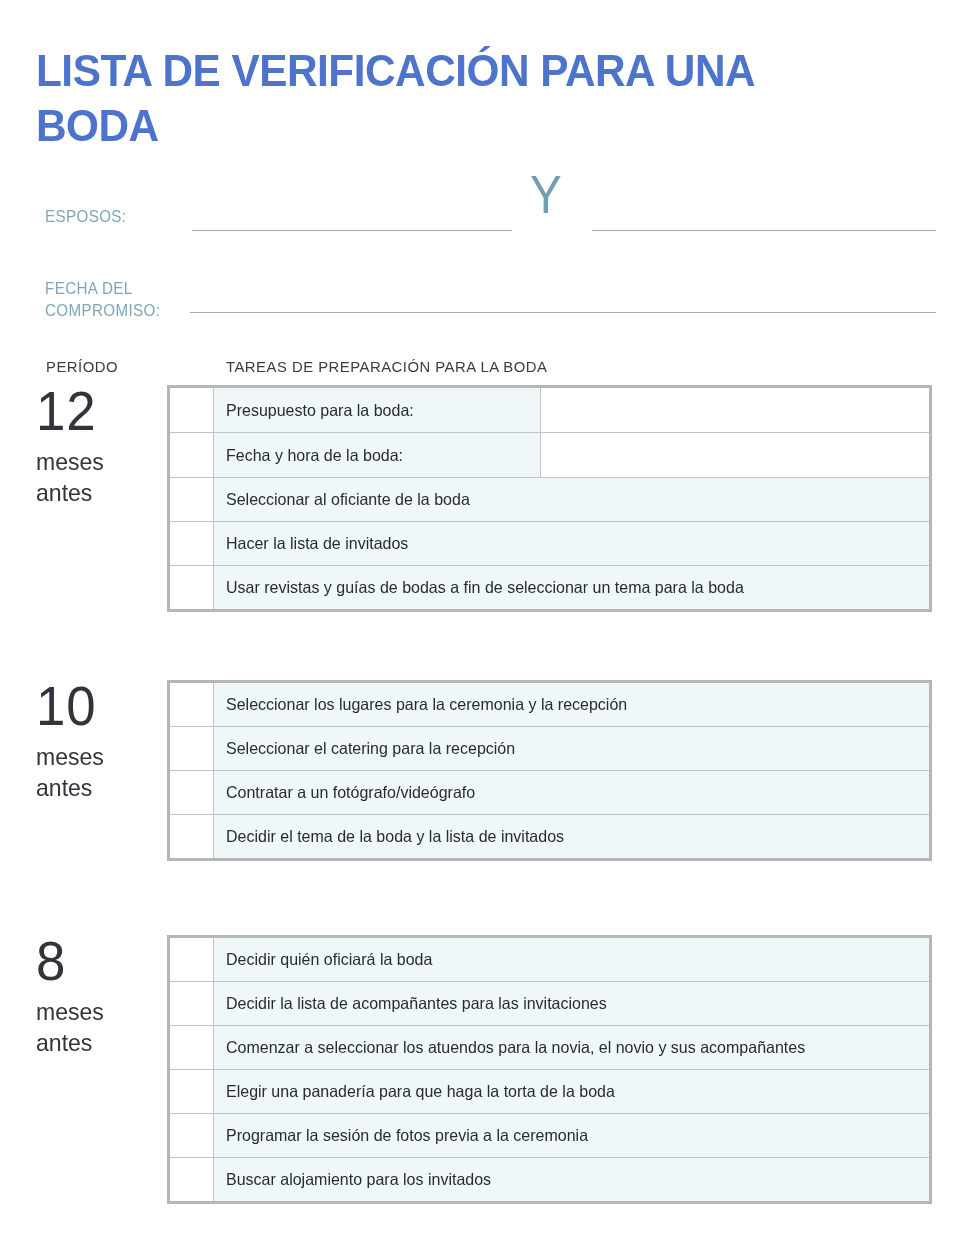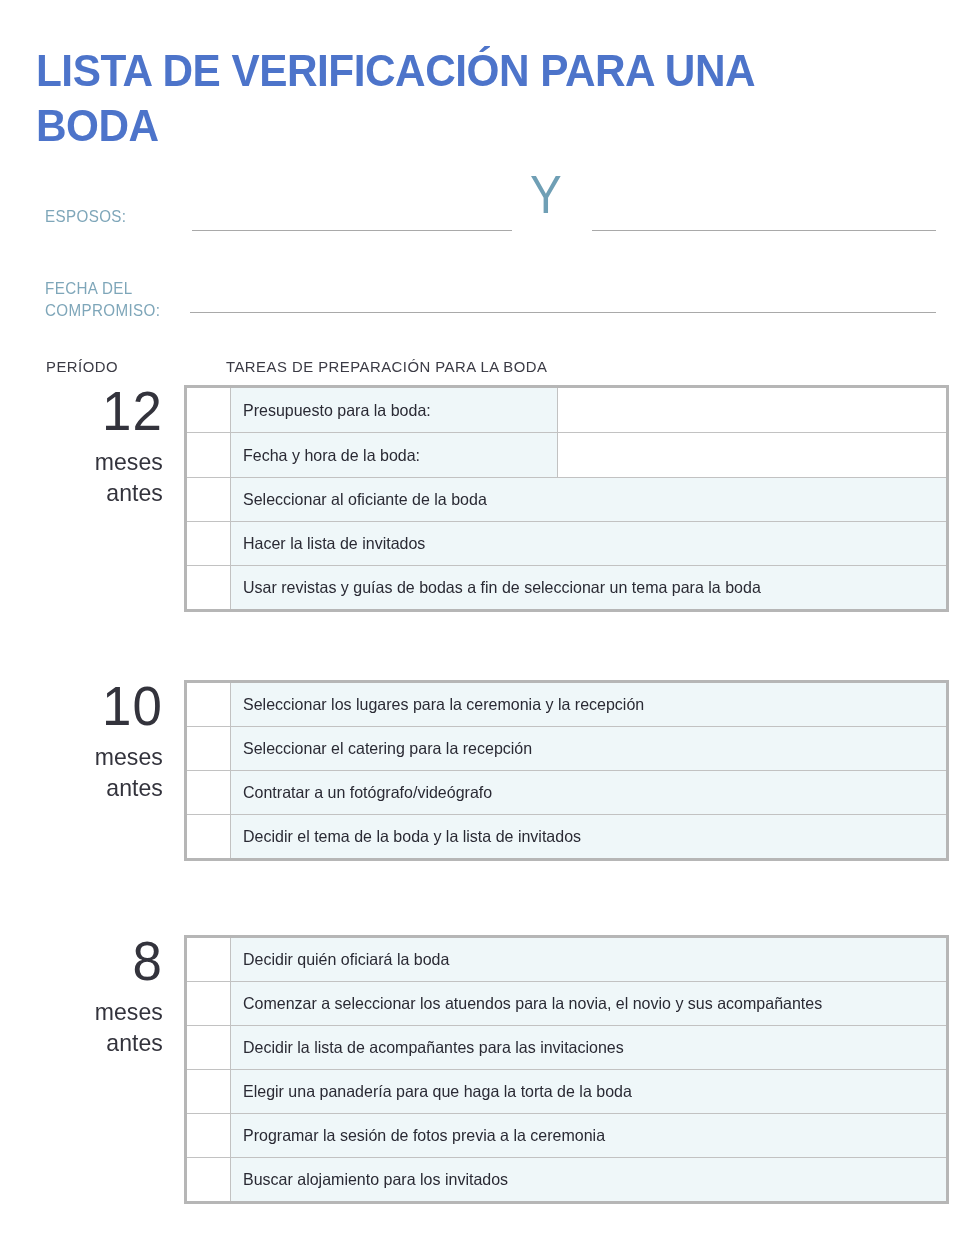--- a/index.html
+++ b/index.html
@@ -113,21 +113,21 @@
     position: absolute;
     left: 0;
     width: 979px;
   }
 
   .period-cell {
     position: absolute;
     left: 36px;
     top: 0;
     width: 132px;
-    text-align: right;
+    text-align: left;
     color: #2f2f38;
   }
   .period-num {
     font-family: "Liberation Sans Narrow", "Liberation Sans", sans-serif;
     font-weight: normal;
     font-size: 55px;
     line-height: 0.96;
     letter-spacing: 1px;
     color: #33333c;
     display: block;
@@ -142,21 +142,21 @@
     color: #33333c;
     display: block;
     margin-top: 8px;
     white-space: pre-line;
     transform: scaleX(0.96);
     transform-origin: left top;
   }
 
   .task-table {
     position: absolute;
-    left: 184px;
+    left: 167px;
     top: 0;
     width: 765px;
     box-sizing: border-box;
     border: 3px solid #b6b6b6;
     background: #ffffff;
   }
 
   .task-row {
     display: flex;
     width: 100%;
@@ -321,27 +321,27 @@
         <div class="task-table">
           <div class="task-row">
             <div class="check-cell"></div>
             <div class="task-cell">
               <span class="task-text">Decidir quién oficiará la boda</span>
             </div>
           </div>
           <div class="task-row">
             <div class="check-cell"></div>
             <div class="task-cell">
+              <span class="task-text">Decidir la lista de acompañantes para las invitaciones</span>
+            </div>
+          </div>
+          <div class="task-row">
+            <div class="check-cell"></div>
+            <div class="task-cell">
               <span class="task-text">Comenzar a seleccionar los atuendos para la novia, el novio y sus acompañantes</span>
-            </div>
-          </div>
-          <div class="task-row">
-            <div class="check-cell"></div>
-            <div class="task-cell">
-              <span class="task-text">Decidir la lista de acompañantes para las invitaciones</span>
             </div>
           </div>
           <div class="task-row">
             <div class="check-cell"></div>
             <div class="task-cell">
               <span class="task-text">Elegir una panadería para que haga la torta de la boda</span>
             </div>
           </div>
           <div class="task-row">
             <div class="check-cell"></div>

